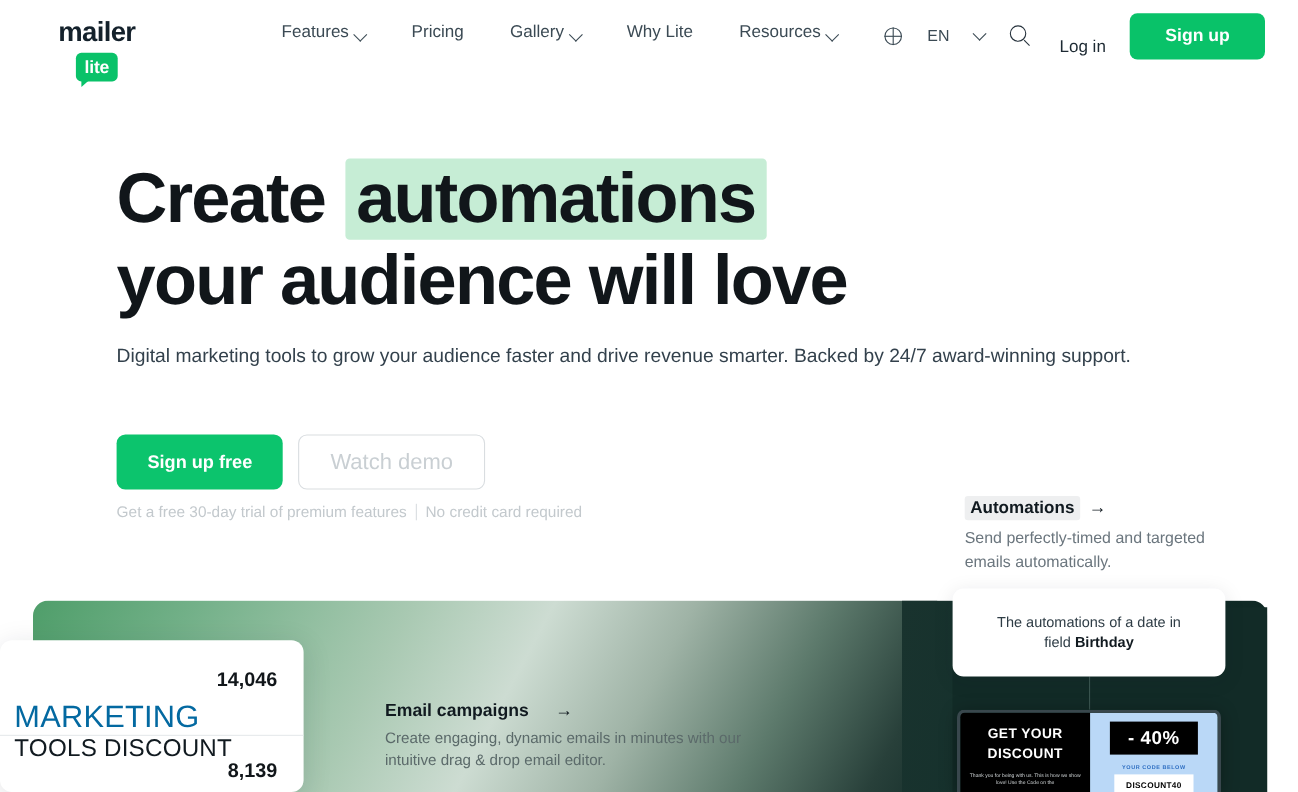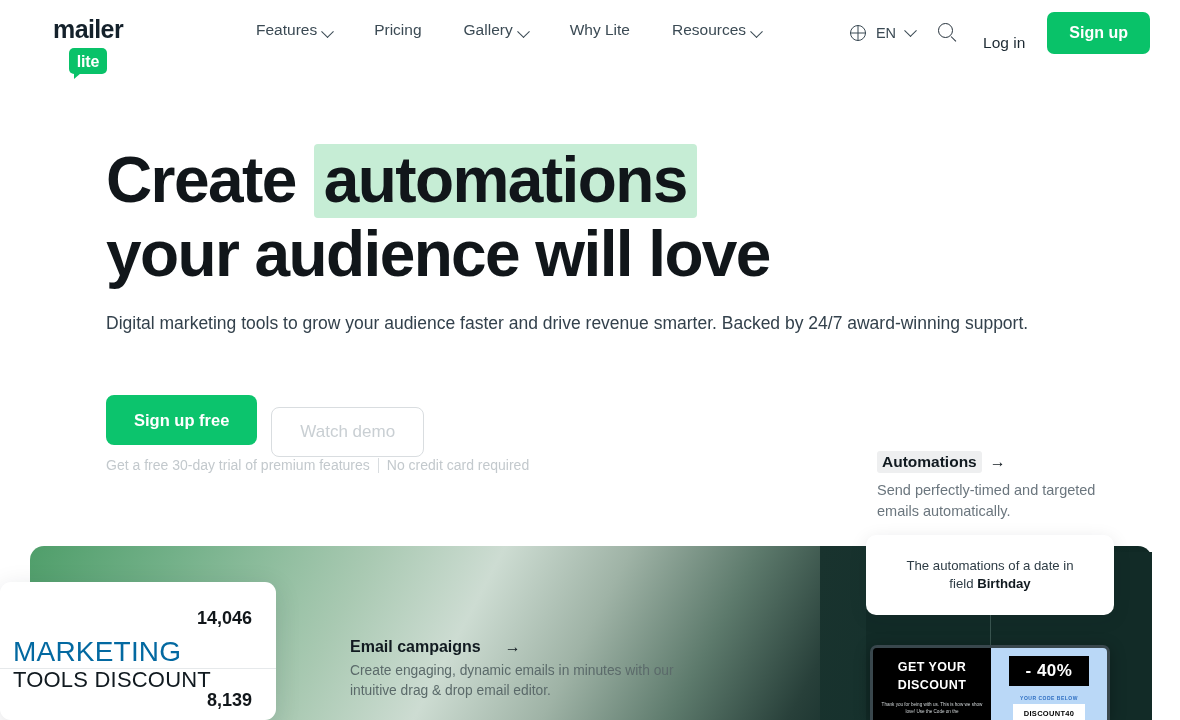--- a/index.html
+++ b/index.html
@@ -63,21 +63,21 @@
     border-right: 1.6px solid #3b4a54;
     border-bottom: 1.6px solid #3b4a54;
     transform: rotate(45deg) translate(-2px,-2px);
   }
 
   .nav-right {
     position: absolute; right: 30px; top: 12px;
     display: flex; align-items: center; gap: 0;
   }
   .lang {
-    display: flex; align-items: center; gap: 10px;
+    display: flex; align-items: center; gap: 23px;
     font-size: 14.5px; color: #3b4a54; cursor: pointer;
     margin-right: 22px;
   }
   .globe {
     width: 16px; height: 16px;
     border: 1.4px solid #3b4a54; border-radius: 50%;
     position: relative;
   }
   .globe::before {
     content:""; position:absolute; left: 50%; top:-1.4px; bottom:-1.4px;
@@ -102,21 +102,21 @@
   }
   .login {
     font-size: 15.5px; color: #1d2a33; cursor: pointer; margin-right: 22px;
     white-space: nowrap;
     margin-top: 20px;
   }
   .signup {
     background: #09c269; color: #fff;
     font-size: 16px; font-weight: 700;
     border: none; border-radius: 7px;
-    padding: 12px 22px;
+    padding: 12px 32px;
     cursor: pointer;
     font-family: inherit;
     white-space: nowrap;
   }
 
   
   .hero-title {
     position: absolute; left: 106px; top: 143px;
     width: 720px;
     font-size: 64px;
@@ -145,24 +145,24 @@
   }
   .btn-primary {
     background: #0cc46d; color: #fff;
     font-size: 16.5px; font-weight: 700;
     border: none; border-radius: 8px;
     padding: 0 28px; height: 50px;
     cursor: pointer; font-family: inherit;
   }
   .btn-secondary {
     background: #fff; color: #c9cfd3;
-    font-size: 17px; font-weight: 400;
+    font-size: 20px; font-weight: 400;
     border: 1px solid #d9dde0; border-radius: 8px;
     padding: 0 28px; height: 50px;
-    cursor: pointer; font-family: inherit; margin-top: 12px;
+    cursor: pointer; font-family: inherit;
   }
   .hero-note {
     position: absolute; left: 106px; top: 457px;
     font-size: 14px; color: #c3c9cd;
     display: flex; align-items: center; gap: 8px;
   }
   .hero-note .divider {
     display: inline-block; width: 1px; height: 15px; background: #d9dde0;
   }
 

